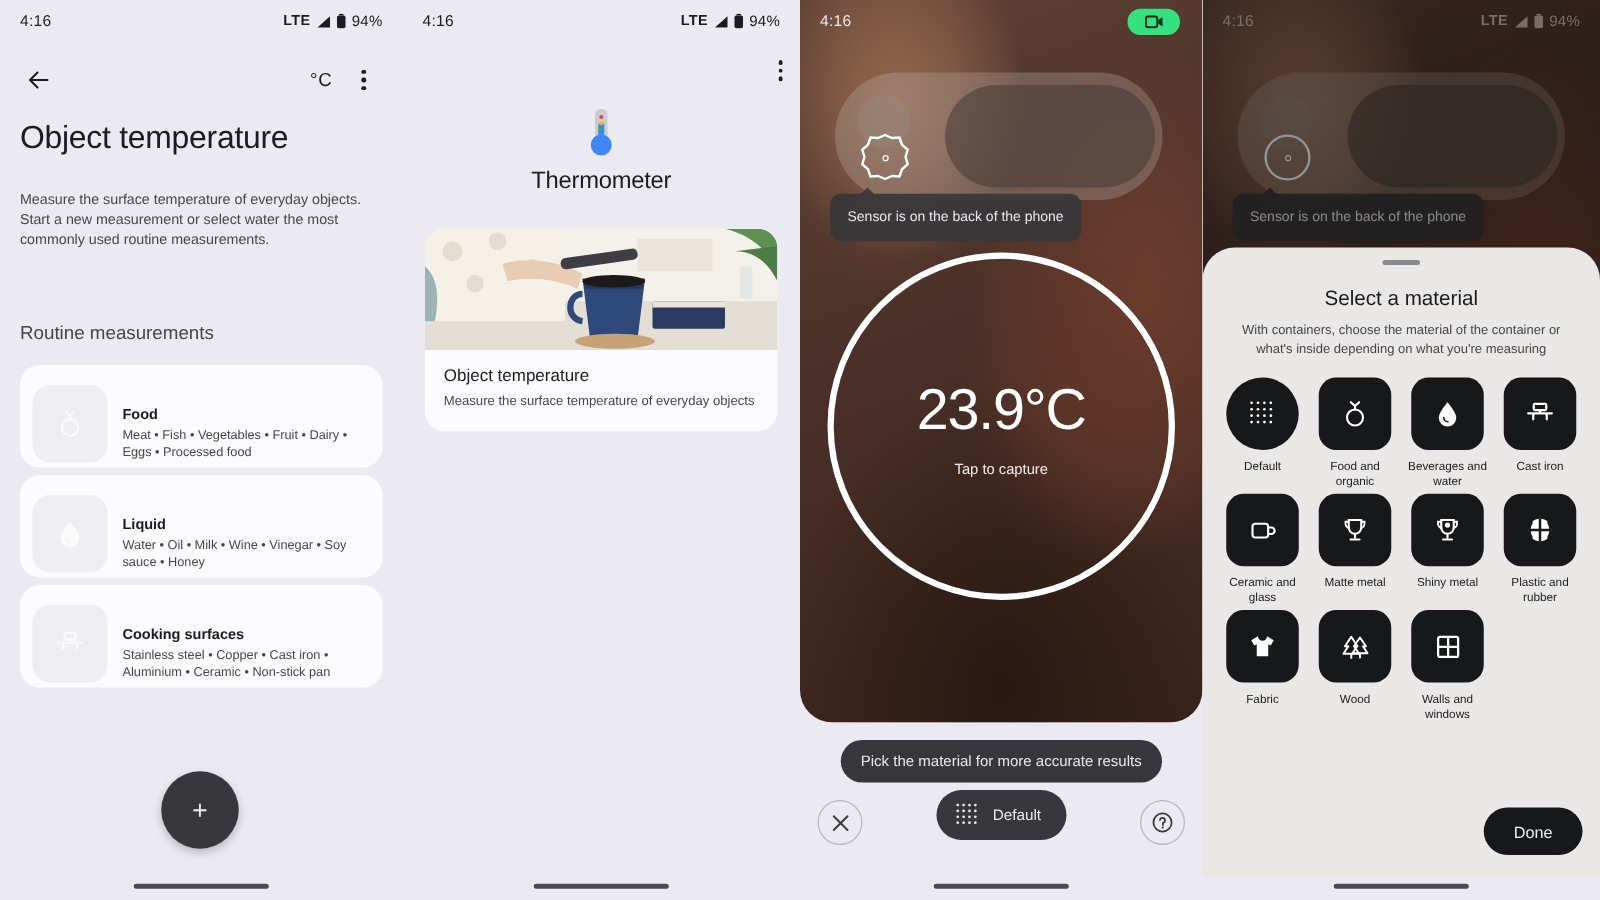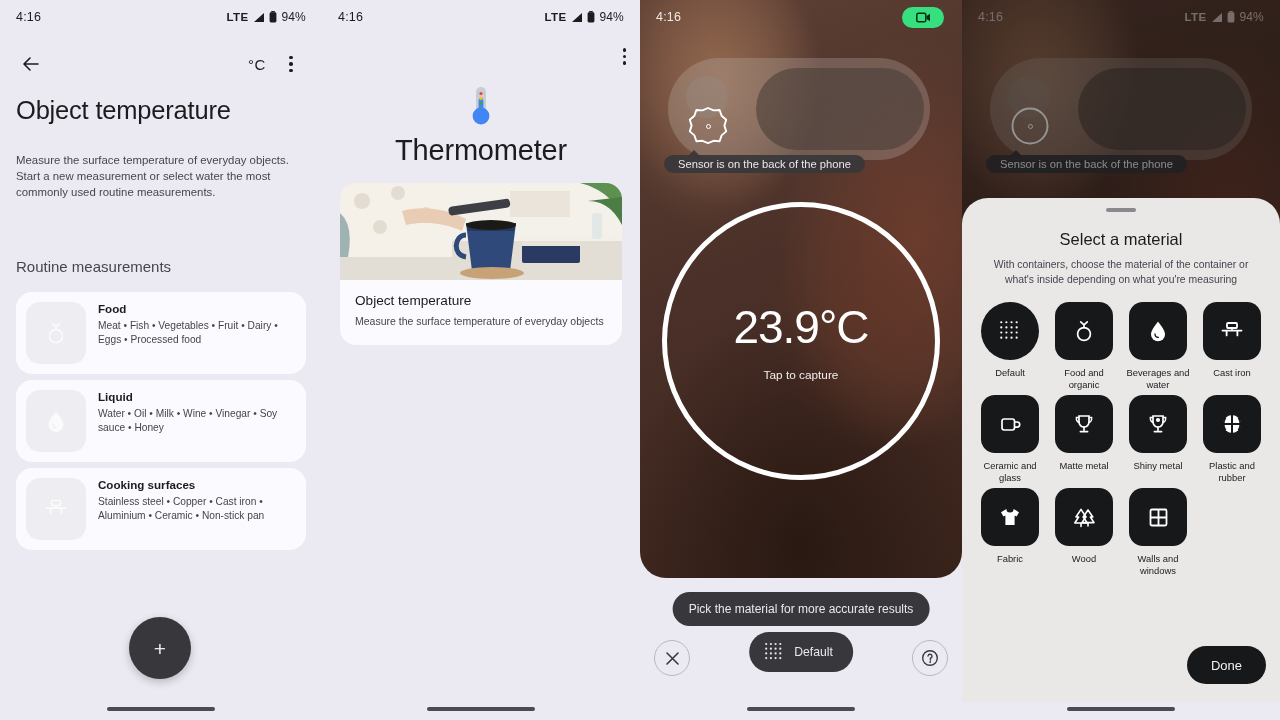--- a/index.html
+++ b/index.html
@@ -41,41 +41,41 @@
   .dots i { width: 3.5px; height: 3.5px; border-radius: 50%; background: #1c1b1f; display: block; }
 
   .h1 { position: absolute; top: 96px; left: 16px; right: 16px;
         font-size: 25.5px; color: #1c1b1f; letter-spacing: -.2px; font-weight: 400; }
   .subtext { position: absolute; top: 152px; left: 16px; right: 12px;
              font-size: 11.4px; line-height: 16px; color: #44464e; }
   .sect-label { position: absolute; top: 258px; left: 16px;
                 font-size: 15px; color: #44464e; }
 
   .cards { position: absolute; top: 292px; left: 16px; width: 290px; }
-  .card { display: flex; align-items: flex-start; background: #fbfafe;
-          border-radius: 16px; margin-bottom: 6px; padding: 10px 10px; gap: 12px; height: 82px; }
+  .card { display: flex; align-items: flex-end; background: #fbfafe;
+          border-radius: 16px; margin-bottom: 6px; padding: 4px 10px; gap: 12px; height: 82px; }
   .card-ico { width: 60px; height: 62px; border-radius: 14px; background: #eeedf1;
               display: flex; align-items: center; justify-content: center; flex: 0 0 60px; }
   .card-body { flex: 1; min-width: 0; }
   .card-title { font-size: 11.6px; font-weight: 700; color: #1c1b1f; margin-bottom: 4px; }
   .card-desc { font-size: 10.2px; line-height: 14px; color: #44464e; }
 
   .fab { position: absolute; left: 129px; top: 617px; width: 62px; height: 62px;
          border-radius: 50%; background: #38373b; display: flex; align-items: center;
          justify-content: center; box-shadow: 0 3px 8px rgba(0,0,0,.22); }
   .fab span { color: #e9e8ee; font-size: 21px; font-weight: 300; line-height: 1; }
 
   .gesture { position: absolute; bottom: 9px; left: 50%; transform: translateX(-50%);
              width: 108px; height: 4.5px; border-radius: 3px; background: #4a4a4f; }
 
   
   .topbar2 { position: absolute; top: 48px; right: 14px; }
   .thermo-wrap { position: absolute; top: 84px; left: 0; right: 0;
                  display: flex; flex-direction: column; align-items: center; }
-  .app-title { font-size: 29px; color: #1c1b1f; margin-top: 6px; letter-spacing: -.2px; }
+  .app-title { font-size: 19px; color: #1c1b1f; margin-top: 6px; letter-spacing: -.2px; }
   .photo-card { position: absolute; top: 183px; left: 18px; width: 282px;
                 background: #fbfafe; border-radius: 16px; overflow: hidden; }
   .photo { position: relative; width: 100%; height: 97px; overflow: hidden;
            background: linear-gradient(180deg,#efeae3 0%,#e7e1d8 100%); }
   .photo-body { padding: 13px 15px 17px; }
   .photo-title { font-size: 13.6px; color: #1c1b1f; margin-bottom: 6px; }
   .photo-desc { font-size: 10.5px; line-height: 14px; color: #44464e; }
 
   
   .cam {
@@ -97,21 +97,21 @@
   .phone-screen { position: absolute; left: 88px; top: 10px; width: 168px; height: 82px;
                   border-radius: 41px; background: rgba(70,58,52,.55); }
   .phone-lens { position: absolute; left: 18px; top: 18px; width: 42px; height: 42px;
                 border-radius: 50%; background: rgba(150,140,132,.35); }
   .sensor-mark { position: absolute; left: 47px; top: 105px; width: 42px; height: 42px;
                  display: flex; align-items: center; justify-content: center; }
   .sensor-dot { position: absolute; width: 5px; height: 5px; border-radius: 50%;
                 border: 1.6px solid #fff; }
 
   .tooltip { position: absolute; left: 24px; top: 155px; background: rgba(56,55,59,.92);
-             color: #e9e8ee; font-size: 11.2px; padding: 3px 14px; border-radius: 9px; }
+             color: #e9e8ee; font-size: 11.2px; padding: 13px 14px; border-radius: 9px; }
   .tooltip::before { content: ""; position: absolute; top: -5px; left: 24px;
              border-left: 6px solid transparent; border-right: 6px solid transparent;
              border-bottom: 6px solid rgba(56,55,59,.92); }
 
   .reading-ring { position: absolute; left: 50%; transform: translateX(-50%); top: 202px;
                   width: 278px; height: 278px; border-radius: 50%; border: 5px solid #fff;
                   display: flex; flex-direction: column; align-items: center; justify-content: center; }
   .reading-val { font-size: 46px; color: #fff; font-weight: 400; letter-spacing: -1px; }
   .reading-hint { font-size: 11.8px; color: #f2eeec; margin-top: 14px; }
 

